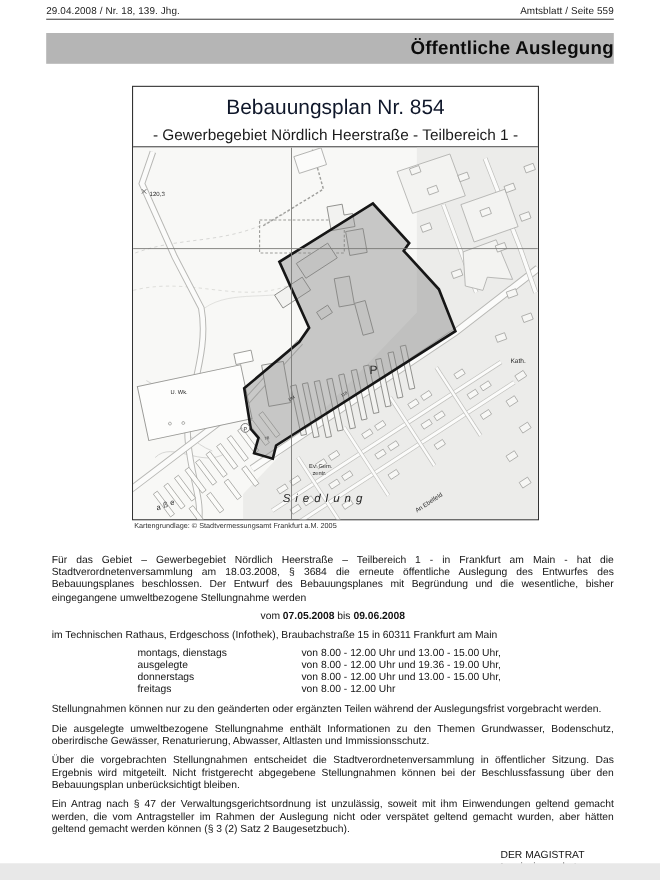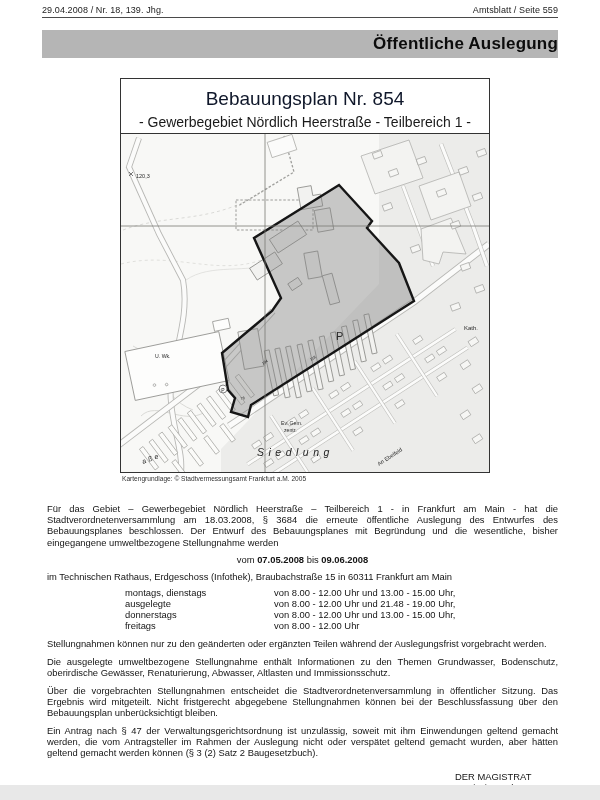--- a/index.html
+++ b/index.html
@@ -240,21 +240,21 @@
       <b>09.06.2008</b>
     </div>
 
     <div class="loc-line">im Technischen Rathaus, Erdgeschoss (Infothek), Braubachstraße 15 in 60311 Frankfurt am Main</div>
 
     <div class="sched">
       <div class="sched-row">
         <span class="days">montags, dienstags</span><span class="hours">von 8.00 - 12.00 Uhr und 13.00 - 15.00 Uhr,</span>
       </div>
       <div class="sched-row">
-        <span class="days">ausgelegte</span><span class="hours">von 8.00 - 12.00 Uhr und 21.48 - 19.00 Uhr,</span>
+        <span class="days">ausgelegte</span><span class="hours">von 8.00 - 12.00 Uhr und 19.36 - 19.00 Uhr,</span>
       </div>
       <div class="sched-row">
         <span class="days">donnerstags</span><span class="hours">von 8.00 - 12.00 Uhr und 13.00 - 15.00 Uhr,</span>
       </div>
       <div class="sched-row">
         <span class="days">freitags</span><span class="hours">von 8.00 - 12.00 Uhr</span>
       </div>
     </div>
 
     <p>Stellungnahmen können nur zu den geänderten oder ergänzten Teilen während der Auslegungsfrist vorgebracht werden.</p>

